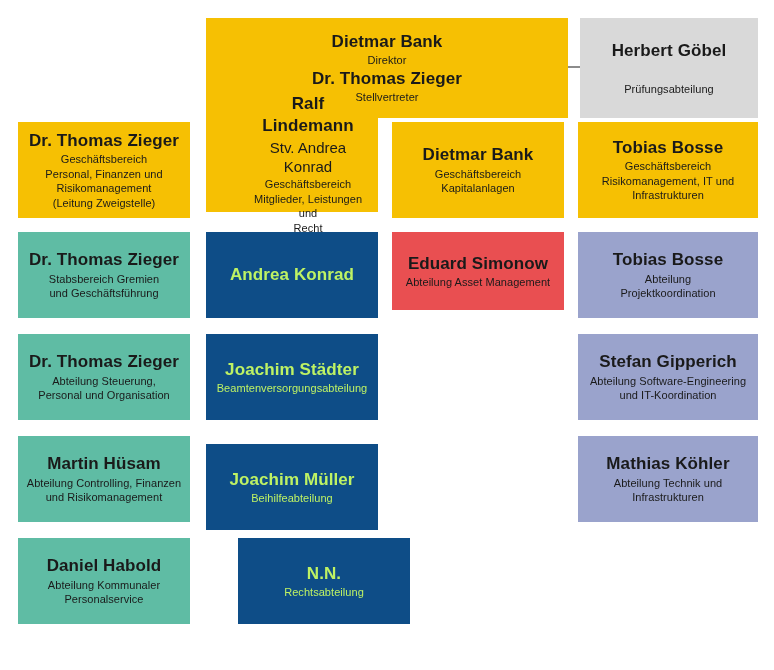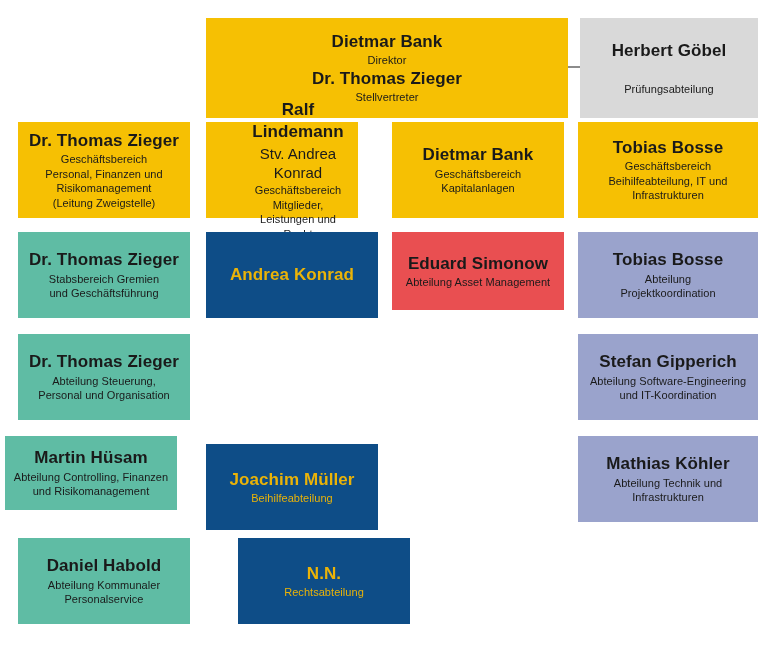--- a/index.html
+++ b/index.html
@@ -37,21 +37,21 @@
   .node .sub {
     font-size: 11px;
     font-weight: normal;
     letter-spacing: 0.05px;
   }
   .node .sub-small {
     font-size: 15px;
     font-weight: normal;
   }
   .dark-text { color: #1a1a1a; }
-  .light-text { color: #eab308; }
+  .light-text { color: #bef264; }
   .connector {
     position: absolute;
     background: #8c8c8c;
   }
 </style>
 </head>
 <body>
 
 <div id="chart-root">
 
@@ -70,69 +70,73 @@
   </div>
 
   <div class="node dark-text" style="left:18px; top:122px; width:172px; height:96px; background:#F6C003;">
     <div class="name">Dr. Thomas Zieger</div>
     <div class="sub">Geschäftsbereich</div>
     <div class="sub">Personal, Finanzen und</div>
     <div class="sub">Risikomanagement</div>
     <div class="sub">(Leitung Zweigstelle)</div>
   </div>
 
-  <div class="node dark-text" style="left:206px; top:122px; width:152px; height:96px; background:#F6C003;padding-left:40px;">
+  <div class="node dark-text" style="left:206px; top:116px; width:172px; height:96px; background:#F6C003;padding-left:40px;">
     <div class="name">Ralf Lindemann</div>
     <div class="sub-small">Stv. Andrea Konrad</div>
     <div class="sub">Geschäftsbereich</div>
     <div class="sub">Mitglieder, Leistungen und</div>
     <div class="sub">Recht</div>
   </div>
 
   <div class="node dark-text" style="left:392px; top:122px; width:172px; height:96px; background:#F6C003;">
     <div class="name">Dietmar Bank</div>
     <div class="sub">Geschäftsbereich</div>
     <div class="sub">Kapitalanlagen</div>
   </div>
 
   <div class="node dark-text" style="left:578px; top:122px; width:180px; height:96px; background:#F6C003;">
     <div class="name">Tobias Bosse</div>
     <div class="sub">Geschäftsbereich</div>
-    <div class="sub">Beihilfeabteilung, IT und</div>
+    <div class="sub">Risikomanagement, IT und</div>
     <div class="sub">Infrastrukturen</div>
   </div>
 
   <div class="node dark-text" style="left:18px; top:232px; width:172px; height:86px; background:#5FBCA4;">
     <div class="name">Dr. Thomas Zieger</div>
     <div class="sub">Stabsbereich Gremien</div>
     <div class="sub">und Geschäftsführung</div>
   </div>
 
   <div class="node dark-text" style="left:18px; top:334px; width:172px; height:86px; background:#5FBCA4;">
     <div class="name">Dr. Thomas Zieger</div>
     <div class="sub">Abteilung Steuerung,</div>
     <div class="sub">Personal und Organisation</div>
   </div>
 
-  <div class="node dark-text" style="left:5px; top:436px; width:172px; height:74px; background:#5FBCA4;">
+  <div class="node dark-text" style="left:18px; top:436px; width:172px; height:86px; background:#5FBCA4;">
     <div class="name">Martin Hüsam</div>
     <div class="sub">Abteilung Controlling, Finanzen</div>
     <div class="sub">und Risikomanagement</div>
   </div>
 
   <div class="node dark-text" style="left:18px; top:538px; width:172px; height:86px; background:#5FBCA4;">
     <div class="name">Daniel Habold</div>
     <div class="sub">Abteilung Kommunaler</div>
     <div class="sub">Personalservice</div>
   </div>
 
   <div class="node light-text" style="left:206px; top:232px; width:172px; height:86px; background:#0E4D87;">
     <div class="name">Andrea Konrad</div>
   </div>
 
+  <div class="node light-text" style="left:206px; top:334px; width:172px; height:86px; background:#0E4D87;">
+    <div class="name">Joachim Städter</div>
+    <div class="sub">Beamtenversorgungsabteilung</div>
+  </div>
 
   <div class="node light-text" style="left:206px; top:436px; width:172px; height:86px; background:#0E4D87;margin-top:8px;">
     <div class="name">Joachim Müller</div>
     <div class="sub">Beihilfeabteilung</div>
   </div>
 
   <div class="node light-text" style="left:206px; top:538px; width:172px; height:86px; background:#0E4D87;margin-left:32px;">
     <div class="name">N.N.</div>
     <div class="sub">Rechtsabteilung</div>
   </div>

